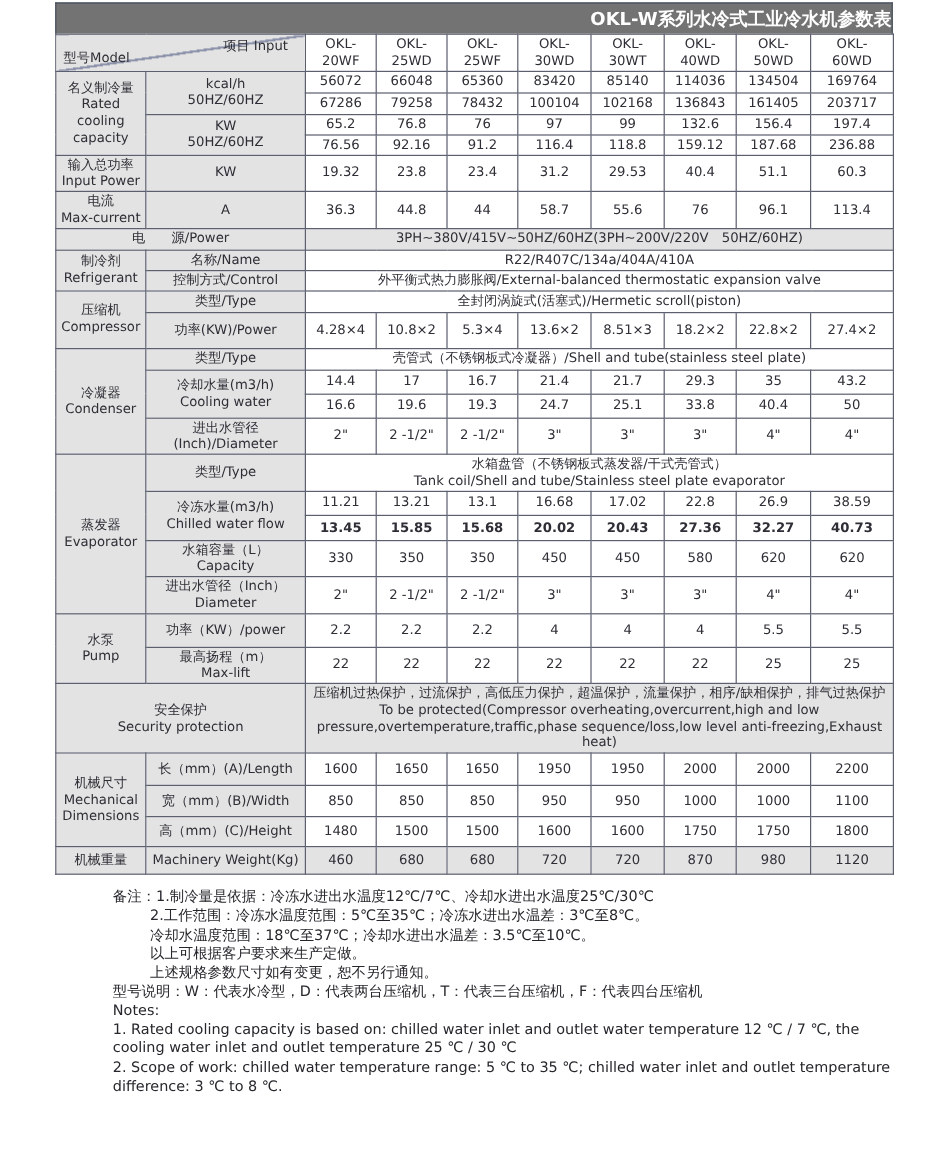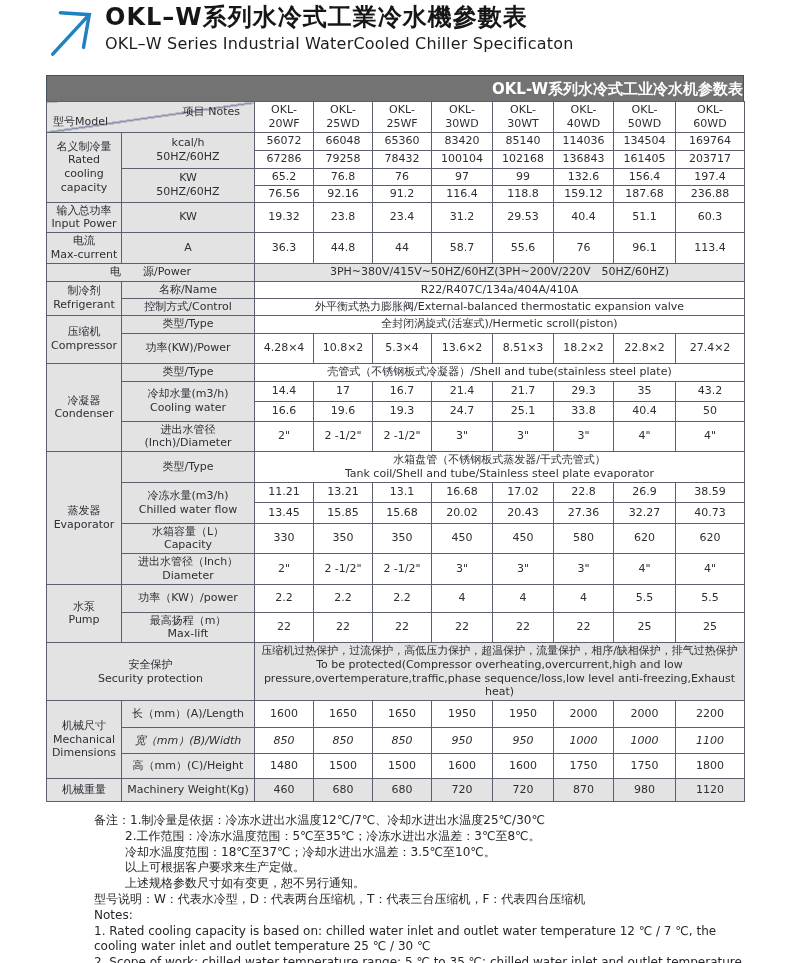--- a/index.html
+++ b/index.html
@@ -39,51 +39,39 @@
   .notes{margin-top:11px;width:704px;font-size:12px;line-height:15.8px;color:#26262c;}
   .notes div{white-space:normal;margin-left:48px;}
   .notes .i0{padding-left:0;}
   .notes .i1{padding-left:31px;}
 </style>
 </head>
 <body>
 
 <div class="page">
 
-  <header class="doc-header">
-    <span class="logo">
-      <svg viewBox="0 0 52 56" width="50" height="54" aria-hidden="true">
-        <line x1="7" y1="51" x2="43" y2="12" stroke="#1E82C0" stroke-width="3.6" stroke-linecap="round"></line>
-        <polyline points="15,8 45,10 39,44" fill="none" stroke="#1E82C0" stroke-width="3.6" stroke-linejoin="miter" stroke-linecap="round"></polyline>
-      </svg>
-    </span>
-    <div class="titles">
-      <h1>OKL–W系列水冷式工業冷水機參數表</h1>
-      <h2>OKL–W Series Industrial WaterCooled Chiller Specificaton</h2>
-    </div>
-  </header>
 
   <div class="banner">OKL-W系列水冷式工业冷水机参数表</div>
 
   <table class="spec">
     <colgroup>
       <col style="width:75px">
         <col style="width:133px">
       <col style="width:59px">
         <col style="width:59px">
         <col style="width:59px">
       <col style="width:61px">
         <col style="width:61px">
         <col style="width:60px">
       <col style="width:62px">
         <col style="width:69px">
     </colgroup>
     <tbody id="spec-tbody">
         <tr style="height: 30px;">
-          <td colspan="2" class="corner"><span class="c-model">型号Model</span><span class="c-items">项目 Notes</span></td>
+          <td colspan="2" class="corner"><span class="c-model">型号Model</span><span class="c-items">项目 Input</span></td>
           <td class="m">OKL-
 20WF</td>
           <td class="m">OKL-
 25WD</td>
           <td class="m">OKL-
 25WF</td>
           <td class="m">OKL-
 30WD</td>
           <td class="m">OKL-
 30WT</td>
@@ -250,21 +238,21 @@
 Chilled water flow</td>
           <td class="d">11.21</td>
           <td class="d">13.21</td>
           <td class="d">13.1</td>
           <td class="d">16.68</td>
           <td class="d">17.02</td>
           <td class="d">22.8</td>
           <td class="d">26.9</td>
           <td class="d">38.59</td>
         </tr>
-        <tr style="height: 21px;">
+        <tr style="height: 21px; font-weight: bold;">
           <td class="d">13.45</td>
           <td class="d">15.85</td>
           <td class="d">15.68</td>
           <td class="d">20.02</td>
           <td class="d">20.43</td>
           <td class="d">27.36</td>
           <td class="d">32.27</td>
           <td class="d">40.73</td>
         </tr>
         <tr style="height: 28px;">
@@ -330,21 +318,21 @@
           <td class="l">长（mm）(A)/Length</td>
           <td class="d">1600</td>
           <td class="d">1650</td>
           <td class="d">1650</td>
           <td class="d">1950</td>
           <td class="d">1950</td>
           <td class="d">2000</td>
           <td class="d">2000</td>
           <td class="d">2200</td>
         </tr>
-        <tr style="height: 26px; font-style: italic;">
+        <tr style="height: 26px;">
           <td class="l">宽（mm）(B)/Width</td>
           <td class="d">850</td>
           <td class="d">850</td>
           <td class="d">850</td>
           <td class="d">950</td>
           <td class="d">950</td>
           <td class="d">1000</td>
           <td class="d">1000</td>
           <td class="d">1100</td>
         </tr>

